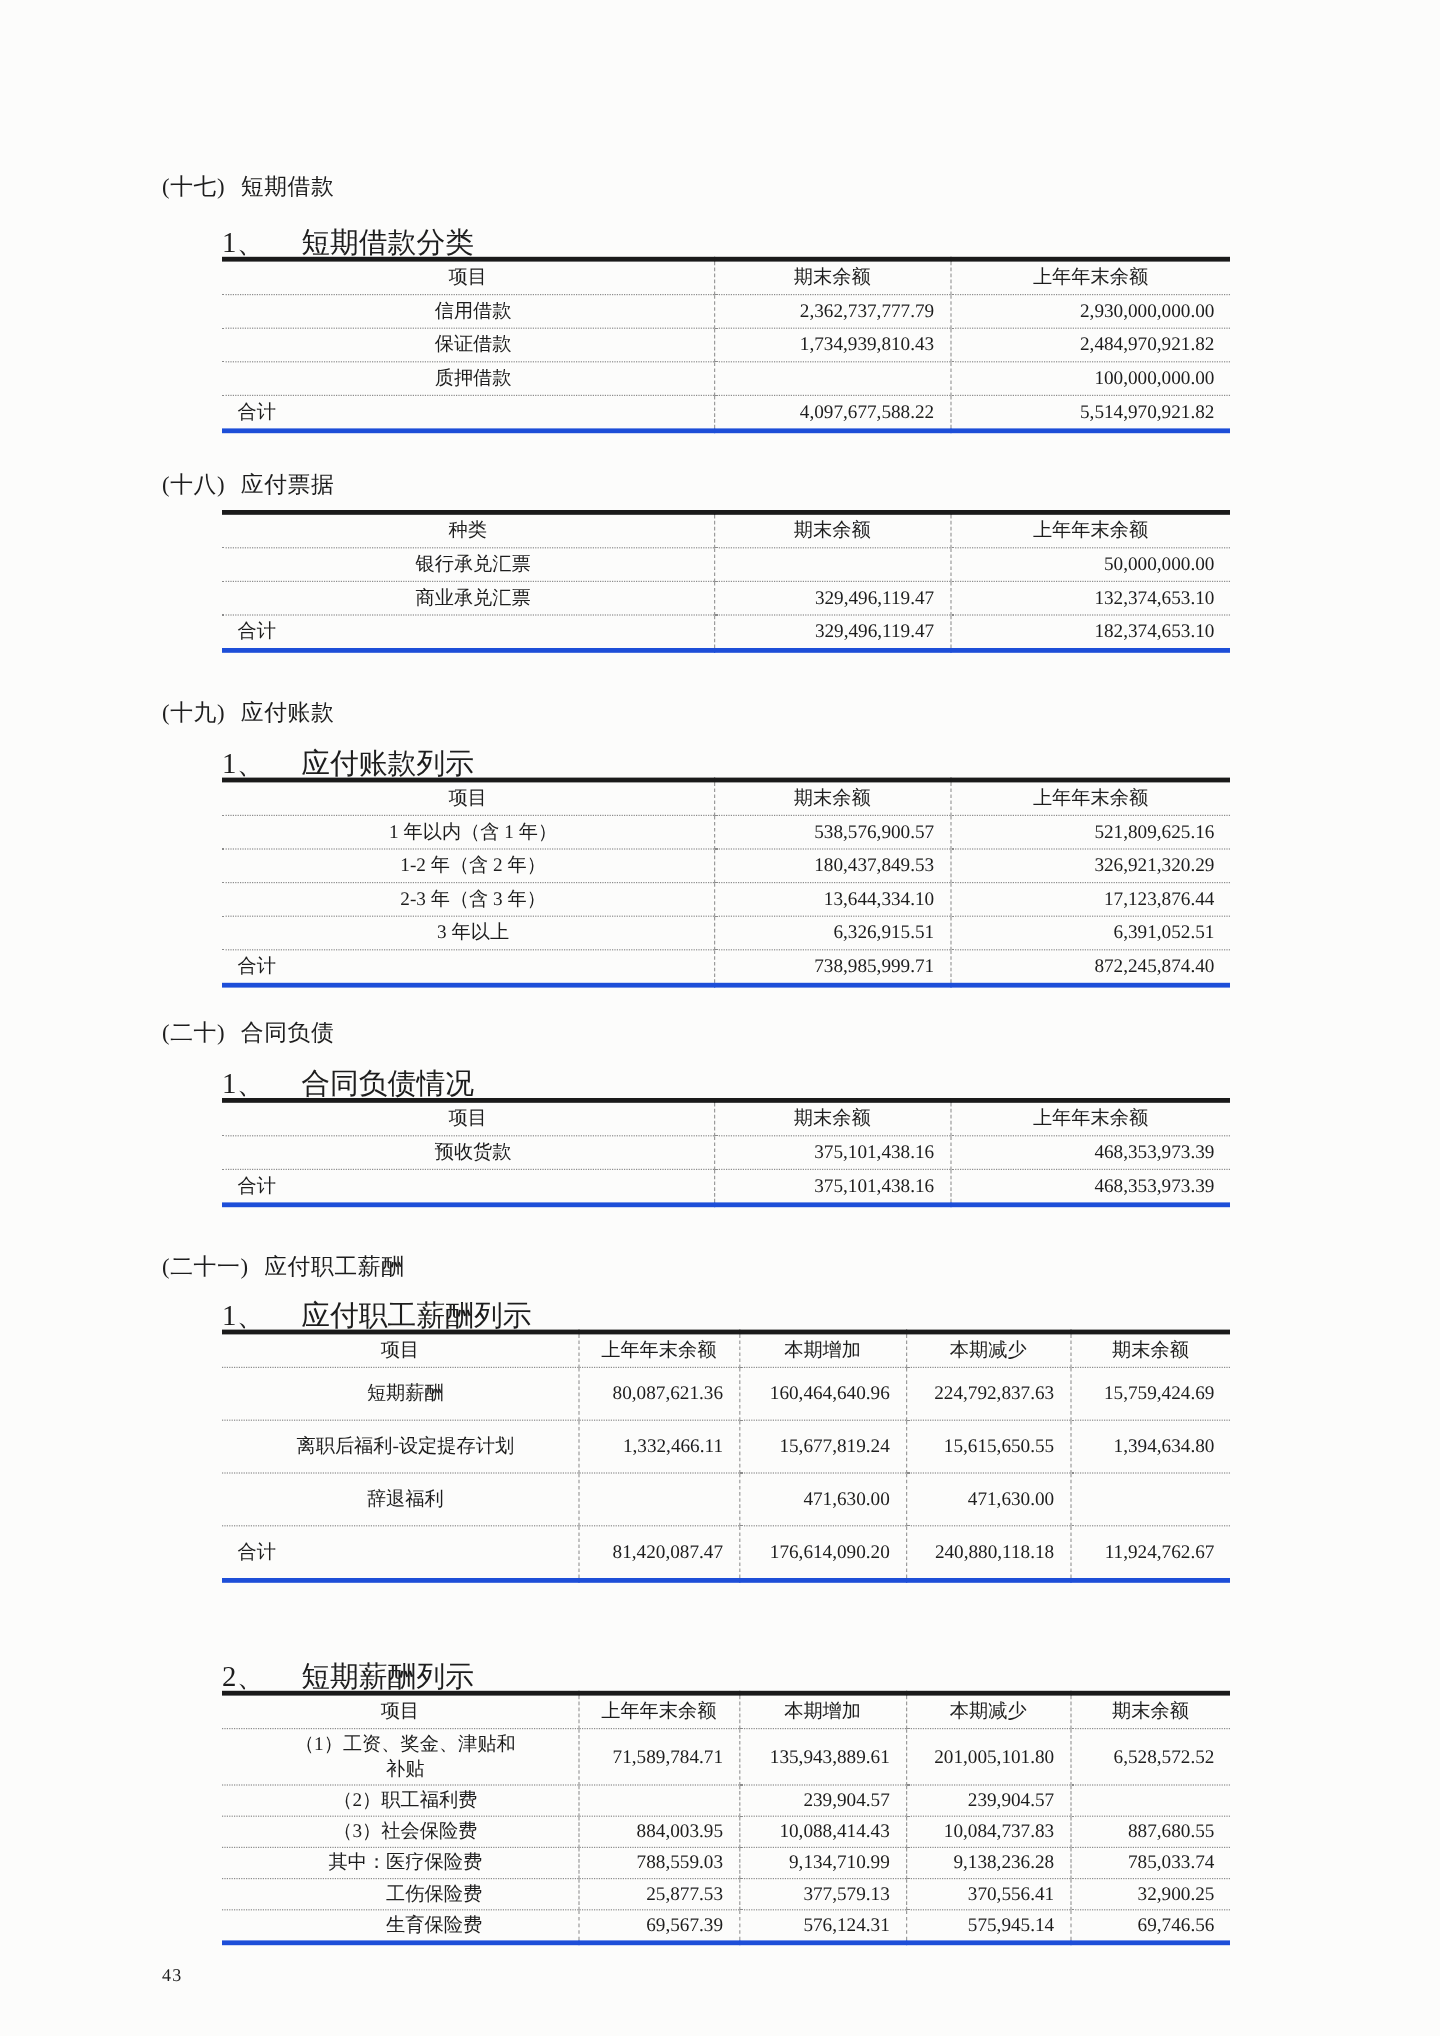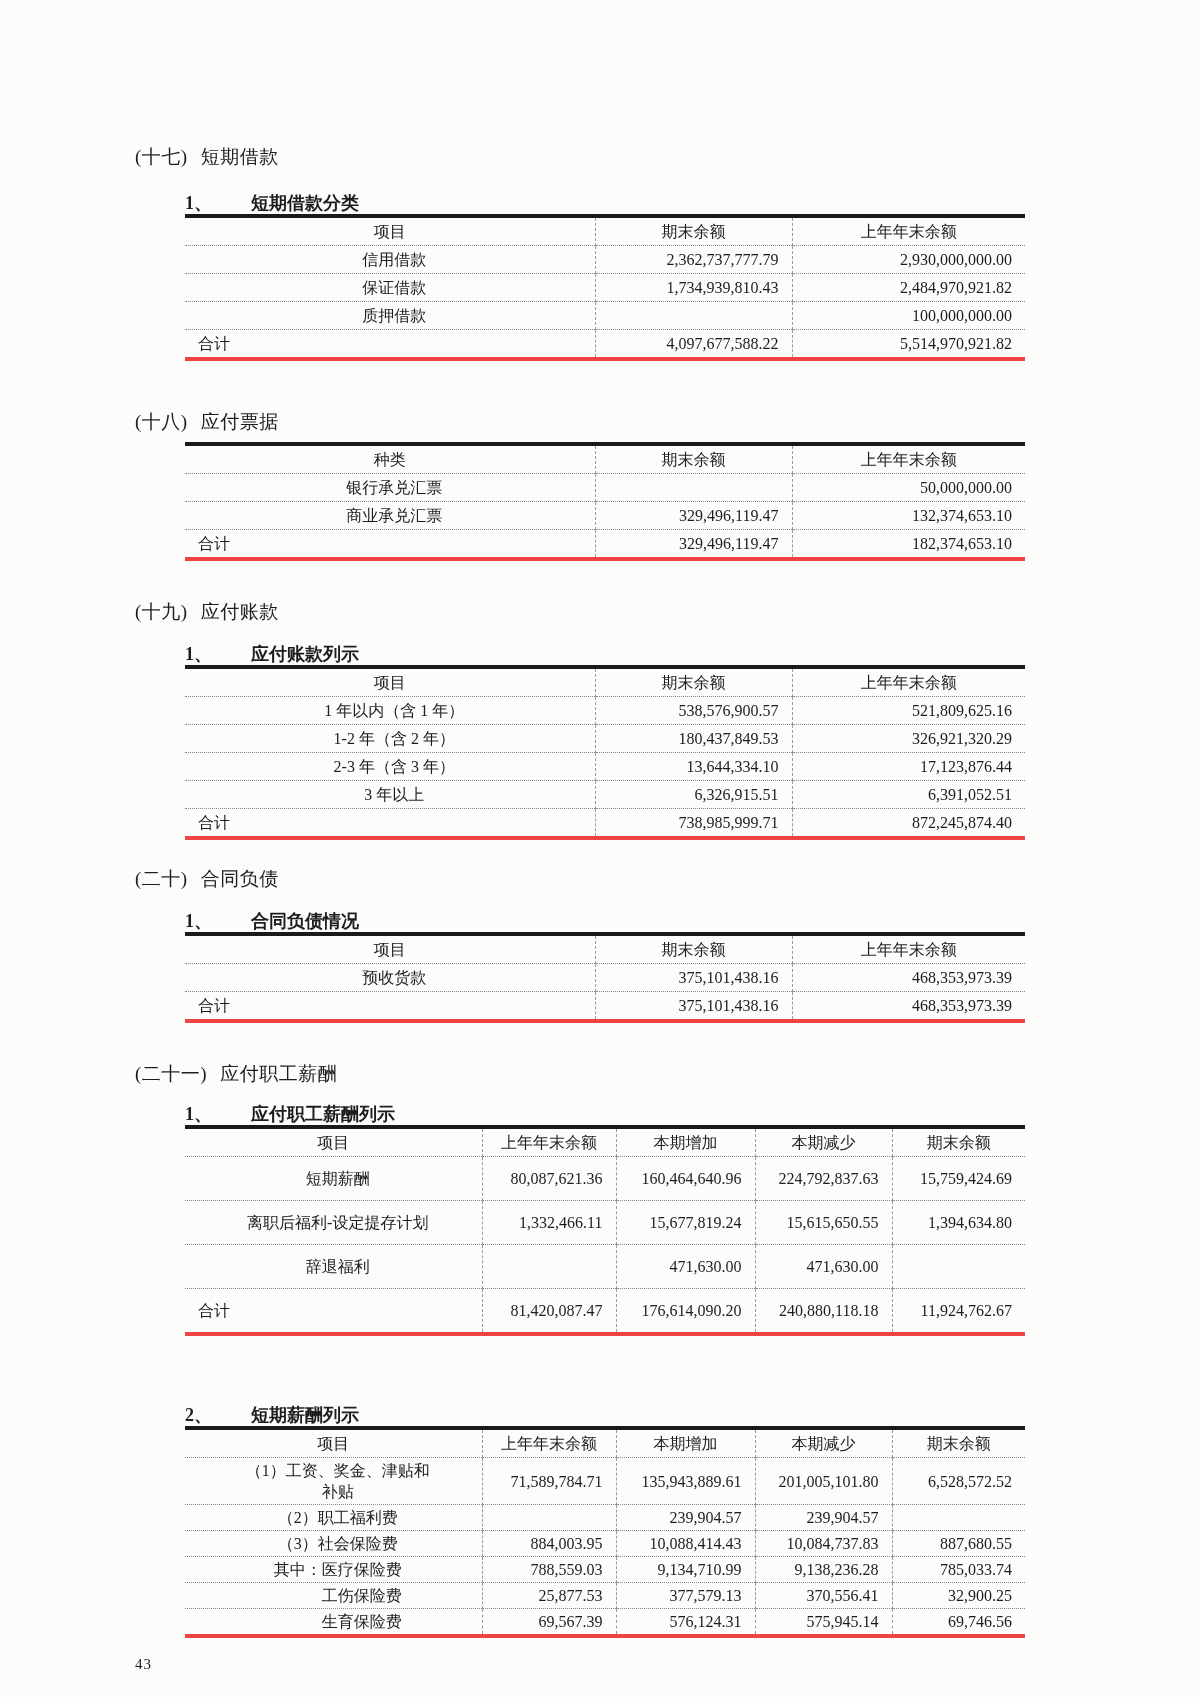--- a/index.html
+++ b/index.html
@@ -6,27 +6,27 @@
   body{
     width:1200px;height:1697px;position:relative;overflow:hidden;
     background:#fcfcfb;color:#1d1d1d;
     font-family:"Liberation Serif","DejaVu Serif",serif;
   }
   .content{position:absolute;left:135px;top:146px;width:905px}
 
   .sec-heading{font-size:19px;font-weight:normal;line-height:22px;letter-spacing:.5px}
   .h-num{margin-right:13px}
 
-  .sub-heading{margin-left:50px;font-size:18px;font-weight:bold;line-height:22px}
+  .sub-heading{margin-left:50px;font-size:24px;font-weight:normal;line-height:22px}
   .sub-num{display:inline-block;min-width:66px}
 
   table.fin-table{
     border-collapse:collapse;table-layout:fixed;
     margin-left:50px;width:840px;
-    border-top:4px solid #1a1a1a;border-bottom:4px solid #ef4444;
+    border-top:4px solid #1a1a1a;border-bottom:4px solid #1d4ed8;
     font-size:16px;
   }
   .fin-table th,.fin-table td{
     line-height:21px;padding:3px 13px;
     border-bottom:1px dotted #8b8b8b;
     border-left:1px dashed #9b9b9b;
     overflow:hidden;
   }
   .fin-table th:first-child,.fin-table td:first-child{border-left:none}
   .fin-table tr:last-child td{border-bottom:none}
@@ -40,21 +40,21 @@
   .t3 col.c0{width:410px}.t3 col.c1{width:197px}.t3 col.c2{width:233px}
   
   .t5 col.c0{width:297px}.t5 col.c1{width:134px}.t5 col.c2{width:139px}
   .t5 col.c3{width:137px}.t5 col.c4{width:133px}
   .tall tbody td{padding-top:11px;padding-bottom:11px}
   .mid tbody td{padding-top:2px;padding-bottom:2px}
 
   
   .sec17{margin-top:0}
   .sec17 .sub-heading{margin-top:24px}
-  .sec18{margin-top:50px}
+  .sec18{margin-top:33px}
   .sec18 .fin-table{margin-top:9px}
   .sec19{margin-top:40px}
   .sec19 .sub-heading{margin-top:20px}
   .sec20{margin-top:28px}
   .sec20 .sub-heading{margin-top:20px}
   .sec21{margin-top:40px}
   .sec21 .sub-heading{margin-top:18px}
   .sec21 .sub-heading.second{margin-top:68px}
 
   .page-number{margin-top:18px;text-align:left;font-size:15px;letter-spacing:1px}

